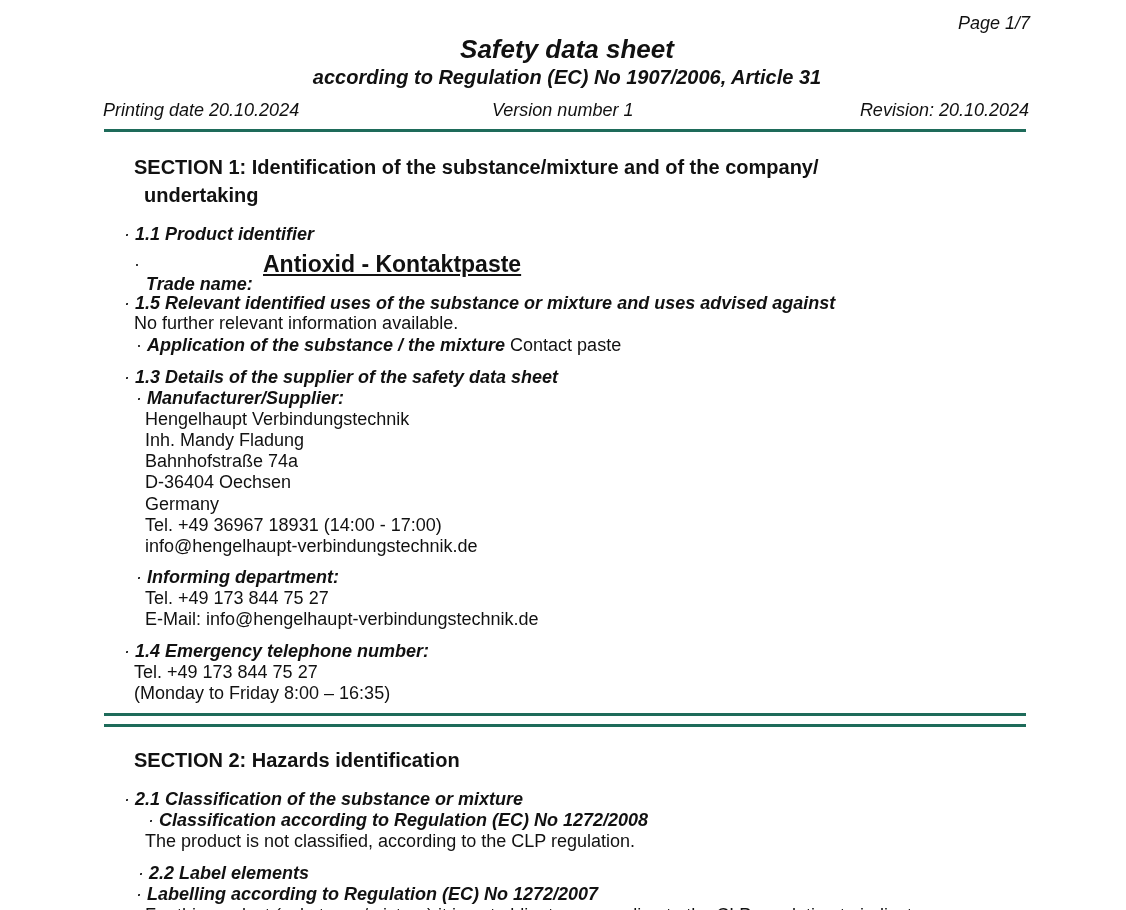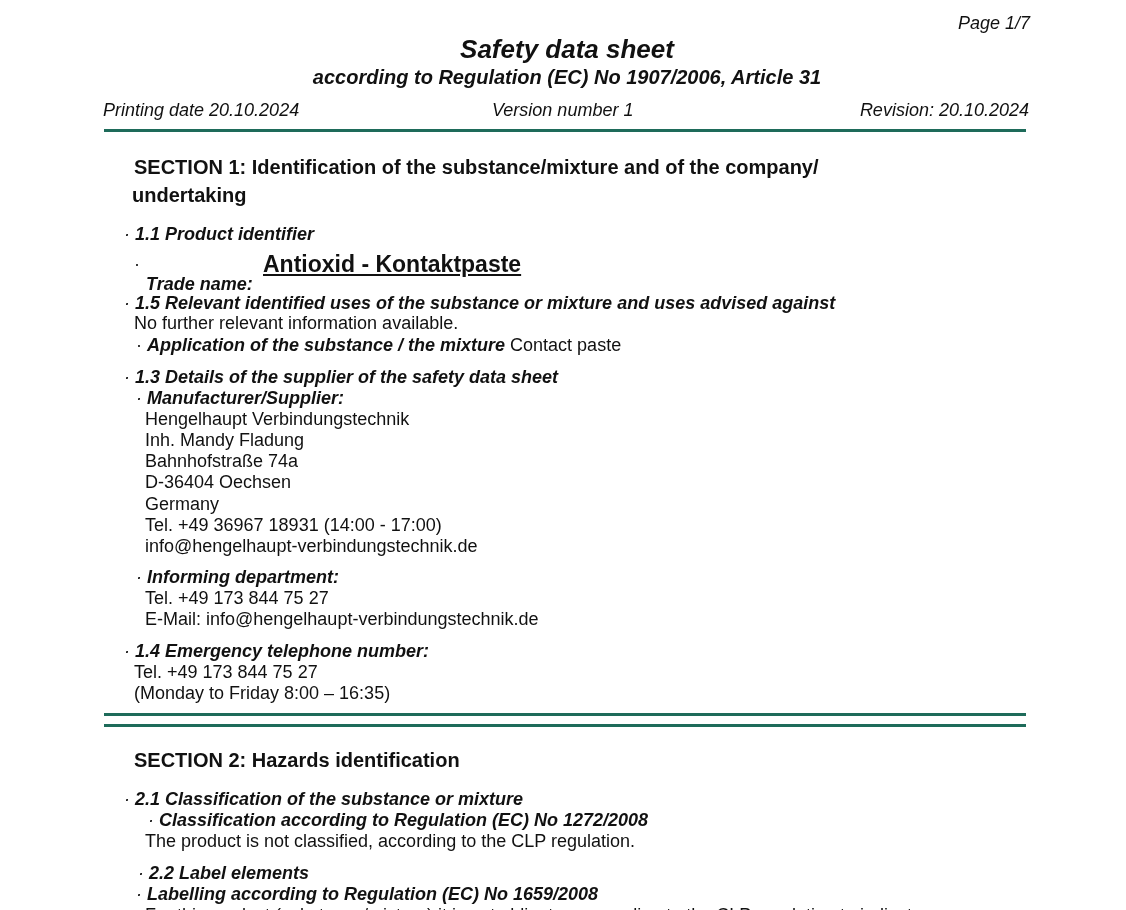--- a/index.html
+++ b/index.html
@@ -25,21 +25,21 @@
 
 <div class="abs page-no">Page 1/7</div>
 <div class="abs title">Safety data sheet</div>
 <div class="abs subtitle">according to Regulation (EC) No 1907/2006, Article 31</div>
 <div class="abs meta" style="left:103px">Printing date 20.10.2024</div>
 <div class="abs meta" style="left:492px">Version number 1</div>
 <div class="abs meta" style="right:97px">Revision: 20.10.2024</div>
 <div class="rule" style="top:129px"></div>
 
 <div class="abs section-title" style="left:134px; top:153px">SECTION 1: Identification of the substance/mixture and of the company/</div>
-<div class="abs section-title" style="left:132px; top:181px">undertaking</div>
+<div class="abs section-title" style="left:144px; top:181px">undertaking</div>
 
 <div class="abs h2" style="left:124px; top:224px"><span class="dot">· </span><span>1.1 Product identifier</span></div>
 <div class="abs txt" style="left:134px; top:254px">·</div>
 <div class="abs u" style="left:263px; top:251px">Antioxid - Kontaktpaste</div>
 <div class="abs h2" style="left:146px; top:274px">Trade name:</div>
 
 <div class="abs h2" style="left:124px; top:293px"><span class="dot">· </span><span>1.5 Relevant identified uses of the substance or mixture and uses advised against</span></div>
 <div class="abs txt" style="left:134px; top:313px">No further relevant information available.</div>
 <div class="abs txt" style="left:136px; top:335px"><span>· </span><span class="b">Application of the substance / the mixture</span> <span>Contact paste</span></div>
 
@@ -64,14 +64,14 @@
 <div class="rule" style="top:713px"></div>
 <div class="rule" style="top:724px"></div>
 
 <div class="abs section-title" style="left:134px; top:746px">SECTION 2: Hazards identification</div>
 
 <div class="abs h2" style="left:124px; top:789px"><span class="dot">· </span><span>2.1 Classification of the substance or mixture</span></div>
 <div class="abs h2" style="left:148px; top:810px"><span class="dot">· </span><span>Classification according to Regulation (EC) No 1272/2008</span></div>
 <div class="abs txt" style="left:145px; top:831px">The product is not classified, according to the CLP regulation.</div>
 
 <div class="abs h2" style="left:138px; top:863px"><span class="dot">· </span><span>2.2 Label elements</span></div>
-<div class="abs h2" style="left:136px; top:884px"><span class="dot">· </span><span>Labelling according to Regulation (EC) No 1659/2008</span></div>
+<div class="abs h2" style="left:136px; top:884px"><span class="dot">· </span><span>Labelling according to Regulation (EC) No 1272/2007</span></div>
 <div class="abs txt" style="left:145px; top:905px">For this product (substance/mixture) it is not obligatory according to the CLP regulation to indicate</div>
 
 </body></html>

